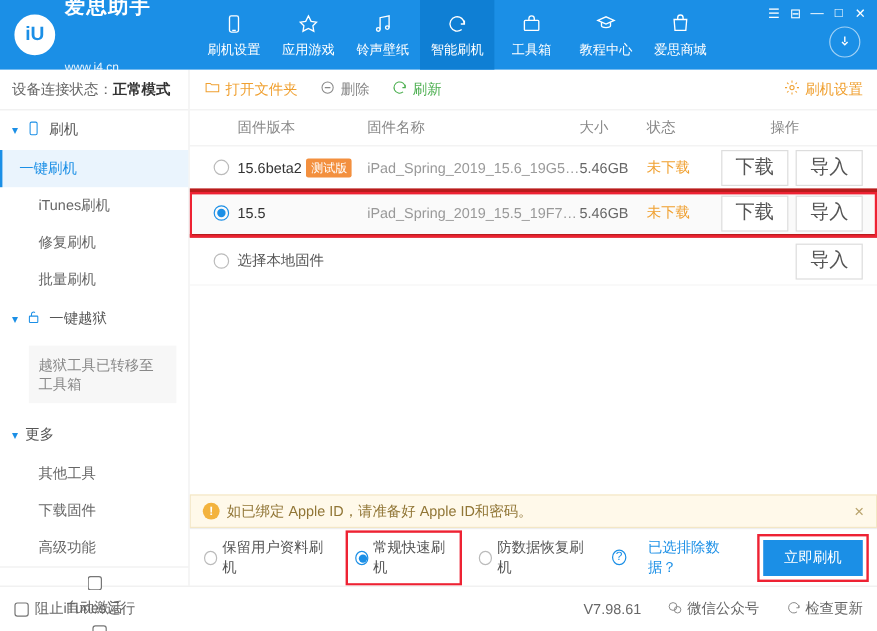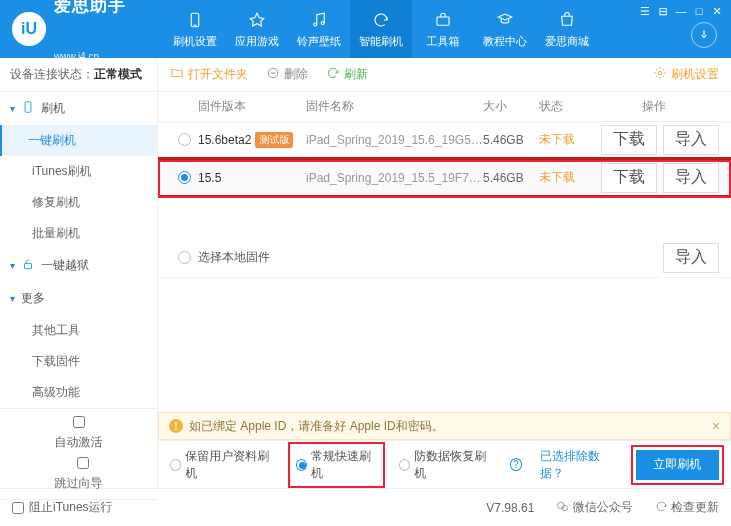--- a/index.html
+++ b/index.html
@@ -23,21 +23,21 @@
 
 .body-row { display: flex; height: 430px; }
 .sidebar { width: 158px; border-right: 1px solid #eee; display: flex; flex-direction: column; }
 .dev-status { padding: 8px 10px; border-bottom: 1px solid #eee; color: #666; }
 .dev-status b { color: #333; font-weight: bold; }
 .side-section { font-size: 12px; }
 .side-cat { padding: 8px 10px; display: flex; align-items: center; gap: 6px; color: #555; cursor: pointer; }
 .side-cat .caret { color: #1b8fe6; font-size: 10px; }
 .side-cat-icon svg { stroke: #1b8fe6; fill: none; stroke-width: 1.5; }
 .side-item { padding: 7px 0 7px 32px; color: #666; cursor: pointer; }
-.side-item.active { background: #eaf4fd; color: #1b8fe6; border-left: 2px solid #1b8fe6; padding-left: 26px; }
+.side-item.active { background: #eaf4fd; color: #1b8fe6; border-left: 2px solid #1b8fe6; padding-left: 14px; }
 .side-note { margin: 6px 10px 10px 24px; background: #f7f7f7; padding: 8px; color: #888; line-height: 1.35; }
 .sidebar-spacer { flex: 1; }
 .side-opt-row { border-top: 1px solid #eee; padding: 7px 8px; display: flex; align-items: center; gap: 6px; color: #666; flex-direction: column; }
 .side-opt-row input { width: 12px; height: 12px; }
 .device-box { border-top: 1px solid #eee; padding: 6px 10px 8px; }
 
 .main { flex: 1; display: flex; flex-direction: column; overflow: hidden; position: relative; }
 .toolbar { height: 34px; display: flex; align-items: center; padding: 0 12px; gap: 18px; border-bottom: 1px solid #f0f0f0; color: #888; }
 .tool-link { display: flex; align-items: center; gap: 4px; cursor: pointer; }
 .tool-link.primary { color: #f0a030; }
@@ -58,21 +58,21 @@
 .radio-dot.on { border-color: #1b8fe6; }
 .radio-dot.on::after { content: ""; width: 7px; height: 7px; background: #1b8fe6; border-radius: 50%; position: absolute; top: 2px; left: 2px; }
 .ver-cell { width: 108px; display: flex; align-items: center; gap: 4px; color: #333; }
 .badge-beta { background: #f3903f; color: #fff; font-size: 10px; padding: 1px 4px; border-radius: 2px; }
 .name-cell { flex: 1; color: #999; white-space: nowrap; overflow: hidden; text-overflow: ellipsis; }
 .size-cell { width: 56px; color: #666; }
 .state-cell { width: 50px; color: #f0a030; }
 .ops-cell { width: 130px; display: flex; gap: 6px; justify-content: flex-end; }
 .small-btn { width: 56px; height: 30px; border: 1px solid #ddd; background: #fff; color: #555; font-size: 16px; cursor: pointer; }
 
-.row-local { height: 40px; display: flex; align-items: center; padding: 0 12px; border-bottom: 1px solid #f5f5f5; margin-top: 40px; }
+.row-local { height: 40px; display: flex; align-items: center; padding: 0 12px; border-bottom: 1px solid #f5f5f5; }
 .row-local .label { margin-left: 0; color: #555; }
 .row-local .ops-cell { margin-left: auto; }
 
 .warning-bar { position: absolute; left: 0; right: 0; bottom: 48px; height: 28px; background: #fff9ea; border: 1px solid #f3e7c6; display: flex; align-items: center; padding: 0 10px; color: #917636; gap: 6px; }
 .warn-ico { width: 14px; height: 14px; border-radius: 50%; background: #f3b33e; color: #fff; display: flex; align-items: center; justify-content: center; font-size: 10px; font-weight: bold; }
 .warn-close { margin-left: auto; color: #b9a36c; cursor: pointer; font-size: 14px; }
 
 .bottom-opts { position: absolute; left: 0; right: 0; bottom: 0; height: 48px; border-top: 1px solid #eee; display: flex; align-items: center; padding: 0 12px; gap: 18px; color: #555; justify-content: space-between; }
 .opt { display: flex; align-items: center; gap: 4px; cursor: pointer; }
 .opt .radio-dot { width: 12px; height: 12px; }
@@ -199,20 +199,21 @@
       <div class="side-item">批量刷机</div>
 
       <div class="side-cat">
         <span class="caret">▾</span>
         <span class="side-cat-icon"><svg width="14" height="14" viewBox="0 0 24 24">
               <rect x="6" y="11" width="12" height="9" rx="1"></rect>
               <path d="M9 11V8a3 3 0 015-2"></path>
             </svg></span>
         <span>一键越狱</span>
       </div>
+      <div class="side-note">越狱工具已转移至工具箱</div>
 
       <div class="side-cat">
         <span class="caret">▾</span>
         <span>更多</span>
       </div>
       <div class="side-item">其他工具</div>
       <div class="side-item">下载固件</div>
       <div class="side-item">高级功能</div>
     </div>
     <div class="sidebar-spacer"></div>

